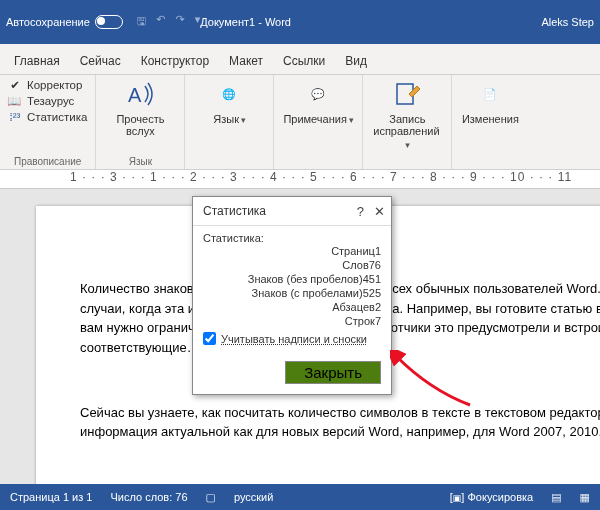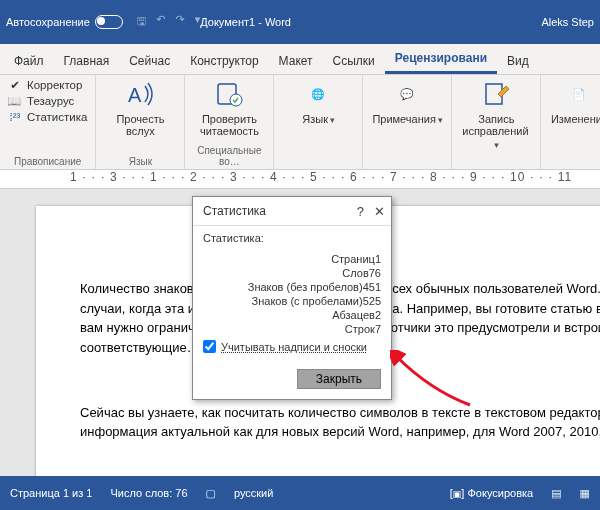--- a/index.html
+++ b/index.html
@@ -30,30 +30,30 @@
 
 .workarea{position:relative;height:330px;background:#e6e6e6;overflow:hidden}
 .ruler{height:18px;background:#fff;border-bottom:1px solid #ccc;font-size:12px;color:#555;padding-left:70px;letter-spacing:1px}
 .page{position:absolute;left:36px;top:36px;width:700px;height:400px;background:#fff;box-shadow:0 0 3px rgba(0,0,0,.3);padding:60px 44px 20px;box-sizing:border-box;font-size:13px;line-height:1.5;color:#000}
 
 .dialog{position:absolute;left:192px;top:196px;width:198px;background:#fff;border:1px solid #888;box-shadow:2px 2px 6px rgba(0,0,0,.35);font-size:11px}
 .dlg-title{height:28px;display:flex;align-items:center;justify-content:space-between;padding:0 6px 0 10px;border-bottom:1px solid #ddd}
 .dlg-title .t{font-size:12px}
 .dlg-title .btns{display:flex;gap:10px;font-size:13px;color:#444}
 .dlg-body{padding:6px 10px 10px}
-.dlg-body .hdr{margin-bottom:8px}
+.dlg-body .hdr{margin-bottom:0}
 .stat-row{display:flex;justify-content:flex-end;padding:1px 0 1px 6px}
 .chk{display:flex;align-items:center;gap:5px;margin-top:4px}
 .chk input{margin:0}
 .dlg-foot{display:flex;justify-content:flex-end;padding:6px 10px 10px}
-.dlg-foot button{padding:2px 18px;font-size:12px;border:1px solid #888;background:#a3a3a3}
+.dlg-foot button{padding:2px 18px;font-size:15px;border:1px solid #888;background:#4d7c0f}
 
 .arrow{position:absolute;left:390px;top:350px;pointer-events:none}
 
-.status{position:absolute;bottom:0;left:0;right:0;height:34px;background:#2b579a;color:#fff;display:flex;align-items:center;padding:0 10px;font-size:11px;gap:18px}
+.status{position:absolute;bottom:0;left:0;right:0;height:26px;background:#2b579a;color:#fff;display:flex;align-items:center;padding:0 10px;font-size:11px;gap:18px}
 .status .spacer{flex:1}
 .sico{opacity:.9}
 </style>
 </head>
 <body>
 <div class="app">
 
 <div class="titlebar">
   <div class="autosave">
     <span>Автосохранение</span>
@@ -63,27 +63,25 @@
     <span>🖫</span>
     <span>↶</span>
     <span>↷</span>
     <span>▾</span>
   </div>
   <div class="doc-title">Документ1 - Word</div>
   <div class="user">Aleks Step</div>
 </div>
 
 <div class="tabs">
-  <div class="tab">Файл</div>
   <div class="tab">Главная</div>
   <div class="tab">Сейчас</div>
   <div class="tab">Конструктор</div>
   <div class="tab">Макет</div>
   <div class="tab">Ссылки</div>
-  <div class="tab active">Рецензировани</div>
   <div class="tab">Вид</div>
 </div>
 
 <div class="ribbon">
   <div class="group g-proofing">
     <div class="items">
       <div class="pi">
             <span class="ico">✔</span>
             <span>Корректор</span>
           </div>
@@ -103,34 +101,20 @@
       <div class="bico">
             <svg width="30" height="28" viewBox="0 0 30 28">
               <text x="3" y="22" font-size="20" fill="#2b579a">A</text>
               <path d="M20 6 Q26 14 20 22 M23 3 Q31 14 23 25" stroke="#2b579a" fill="none" stroke-width="1.5"></path>
             </svg>
           </div>
       <span style="white-space:pre-line">Прочесть
 вслух</span>
     </div>
     <div class="group-label">Язык</div>
-  </div>
-  <div class="group">
-    <div class="big-btn">
-      <div class="bico">
-            <svg width="30" height="28">
-              <rect x="4" y="4" width="18" height="20" rx="2" fill="none" stroke="#2b579a" stroke-width="1.5"></rect>
-              <circle cx="22" cy="20" r="6" fill="#fff" stroke="#2b579a"></circle>
-              <path d="M19 20 l2 2 l3 -4" stroke="#4caf50" fill="none" stroke-width="1.5"></path>
-            </svg>
-          </div>
-      <span style="white-space:pre-line">Проверить
-читаемость</span>
-    </div>
-    <div class="group-label">Специальные во…</div>
   </div>
   <div class="group">
     <div class="big-btn">
       <div class="bico">🌐</div>
       <span><span>Язык</span><span class="dd">▾</span></span>
     </div>
     <div class="group-label">&nbsp;</div>
   </div>
   <div class="group">
     <div class="big-btn">

